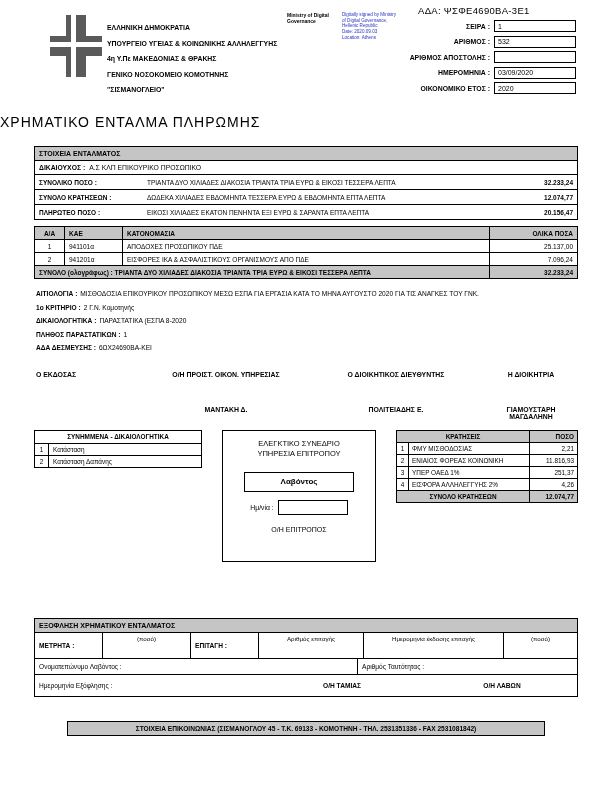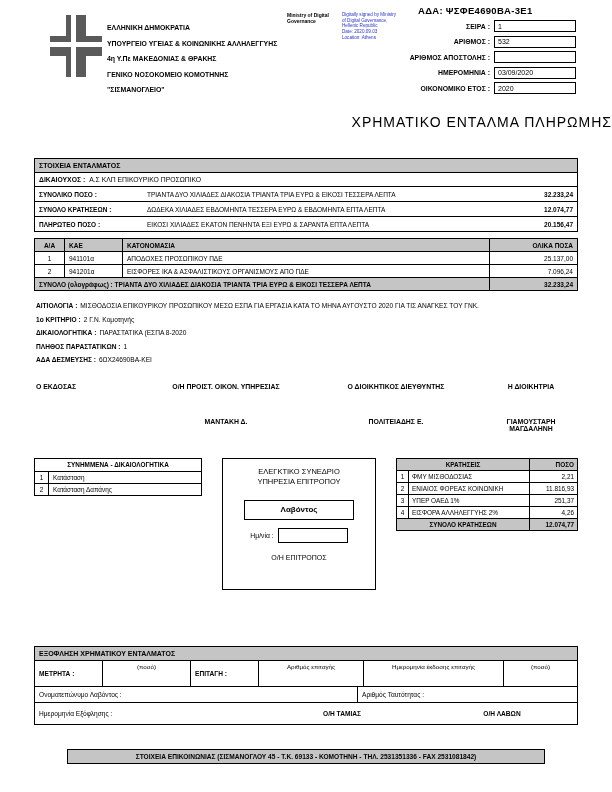--- a/index.html
+++ b/index.html
@@ -1,40 +1,40 @@
 <!DOCTYPE html>
 <html><head>
 <meta charset="utf-8">
 <style>
   *{margin:0;padding:0;box-sizing:border-box;}
   html,body{background:#ffffff;}
   body{font-family:"Liberation Sans","DejaVu Sans",sans-serif;color:#000;}
   .page{width:612px;height:792px;background:#fff;position:relative;margin:0 auto;overflow:hidden;}
 
   
-  .ada{position:absolute;top:5px;left:418px;font-size:9.5px;letter-spacing:.3px;font-weight:bold;}
+  .ada{position:absolute;top:5px;left:418px;font-size:9.5px;letter-spacing:.3px;}
 
   
   .header{position:relative;height:108px;}
   .logo{position:absolute;left:50px;top:15px;width:52px;height:62px;}
   .lg{position:absolute;}
   .lg.gv{left:16px;top:0;width:20px;height:62px;background:#5a5a5a;}
   .lg.gh{left:0;top:21px;width:52px;height:20px;background:#5a5a5a;}
   .lg.wv{left:21px;top:0;width:5px;height:62px;background:#fff;}
   .lg.wh{left:0;top:27px;width:52px;height:5px;background:#fff;}
   .org{position:absolute;left:107px;top:20px;font-size:6.9px;font-weight:bold;line-height:15.5px;white-space:nowrap;}
   .stamp{position:absolute;left:287px;top:12px;width:128px;display:flex;gap:3px;background:#fff;}
   .stamp-name{font-size:5px;font-weight:bold;width:52px;line-height:6px;}
   .stamp-sig{font-size:4.6px;color:#2a35c0;line-height:5.7px;}
   .fields{position:absolute;right:36px;top:20px;}
   .frow{display:flex;align-items:center;justify-content:flex-end;margin-bottom:3.5px;}
   .flabel{font-size:6.9px;font-weight:bold;margin-right:4px;white-space:nowrap;}
   .fbox{width:82px;height:12px;border:1px solid #000;font-size:7px;display:flex;align-items:center;padding:0 3px;}
 
-  .title{text-align:right;font-size:14px;letter-spacing:1px;margin:6px 0 28px;}
+  .title{text-align:left;font-size:14px;letter-spacing:1px;margin:6px 0 16px;}
 
   
   .sect{margin:0 34px;border:1px solid #000;}
   .bar{background:#c5c5c5;border-bottom:1px solid #000;font-size:7px;font-weight:bold;padding:3px 4px;}
   .brow{display:flex;gap:4px;border-bottom:1px solid #000;padding:3px 4px;font-size:6.8px;}
   .blabel{font-weight:bold;}
   .arow{display:flex;align-items:center;border-bottom:1px solid #000;padding:3.5px 4px;font-size:6.5px;}
   .arow:last-child{border-bottom:none;}
   .alabel{font-weight:bold;width:108px;flex-shrink:0;}
   .atext{flex:1;}
@@ -51,21 +51,21 @@
   .details{margin:8px 36px 0;font-size:6.6px;line-height:13.5px;white-space:nowrap;}
   .details b{margin-right:3px;}
 
   .sigt{display:grid;grid-template-columns:110px 160px 180px 1fr;margin:16px 36px 0;font-size:6.9px;font-weight:bold;}
   .sigt span:first-child{text-align:left;}
   .sigt span{text-align:center;}
   .sign{display:grid;grid-template-columns:110px 160px 180px 1fr;margin:28px 36px 0;font-size:6.9px;font-weight:bold;}
   .sign .nm{text-align:center;}
 
   
-  .mid{display:grid;grid-template-columns:168px 1fr 182px;gap:20px;margin:26px 34px 0;align-items:start;}
+  .mid{display:grid;grid-template-columns:168px 1fr 182px;gap:20px;margin:10px 34px 0;align-items:start;}
   .att{border:1px solid #000;font-size:6.4px;}
   .att-h{border-bottom:1px solid #000;font-weight:bold;text-align:center;padding:2.5px 2px;}
   .att-r{display:flex;border-bottom:1px solid #000;}
   .att-r:last-child{border-bottom:none;}
   .att-n{width:14px;border-right:1px solid #000;text-align:center;padding:2px 0;}
   .att-t{padding:2px 4px;}
 
   .court{border:1px solid #000;height:132px;text-align:center;font-size:7.5px;position:relative;padding-top:8px;}
   .court .l1,.court .l2{line-height:10.5px;}
   .theo{width:110px;height:20px;border:1px solid #000;margin:12px auto 8px;font-weight:bold;font-size:8px;display:flex;align-items:center;justify-content:center;}

